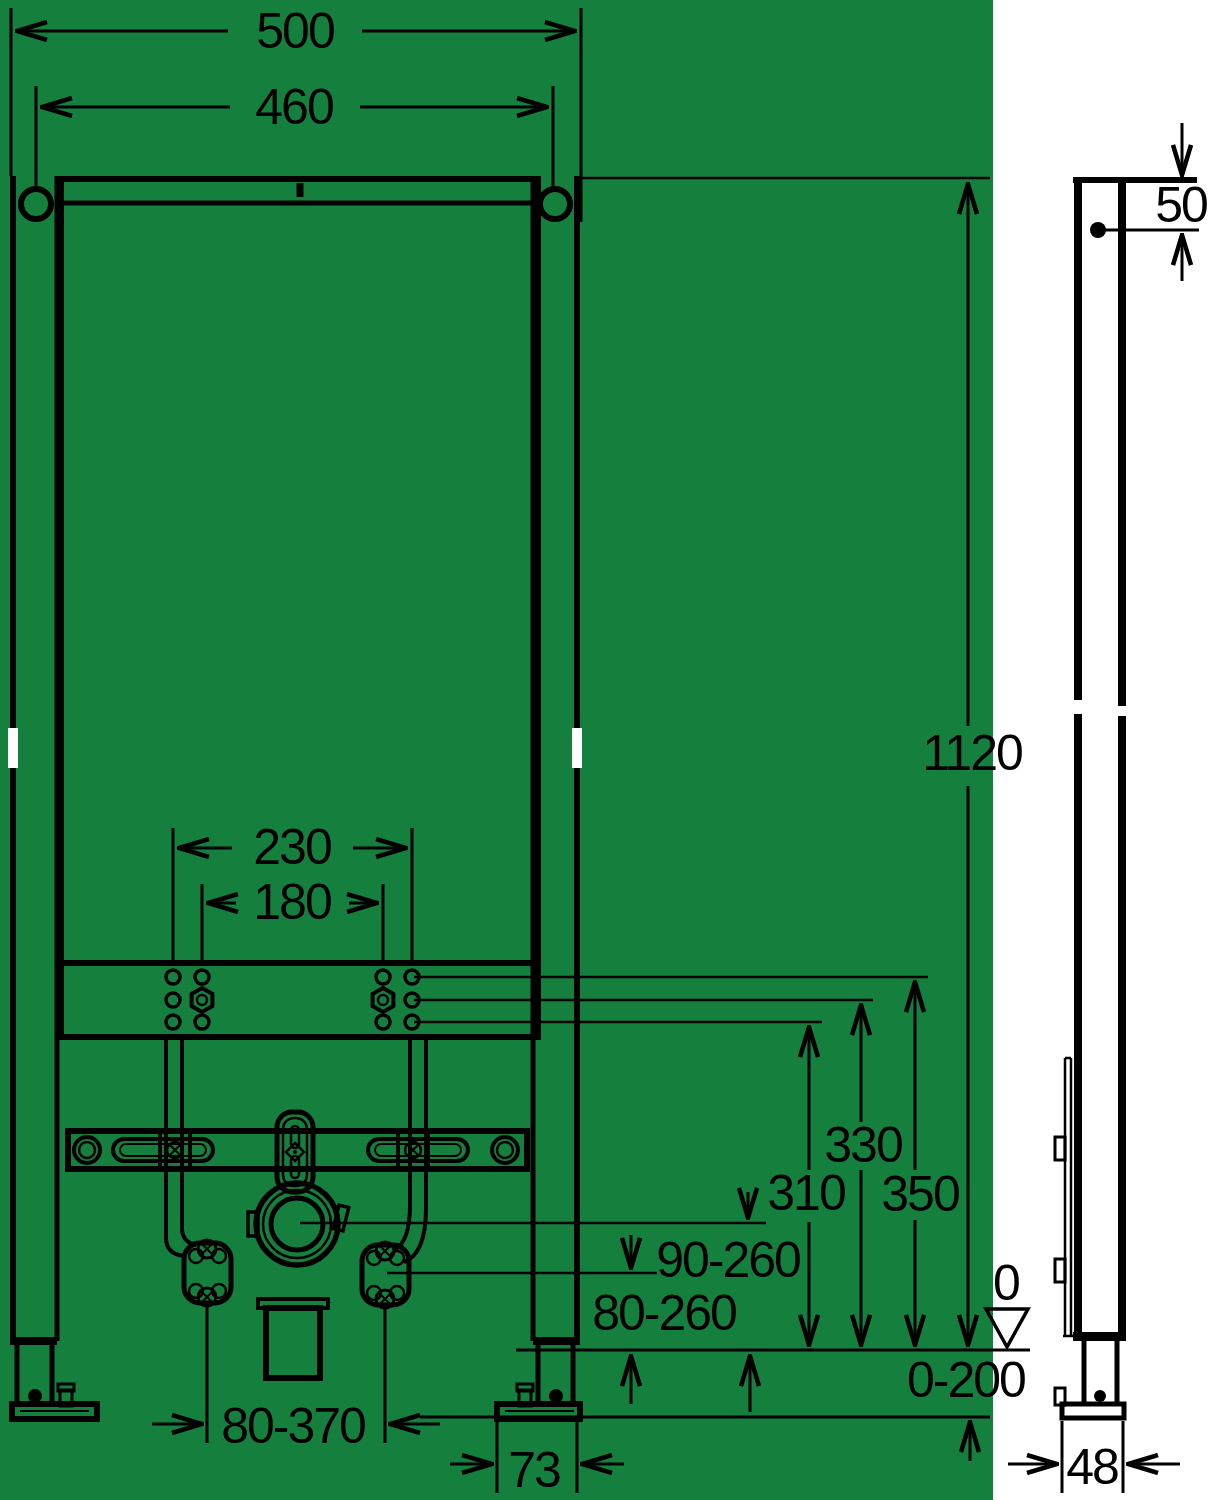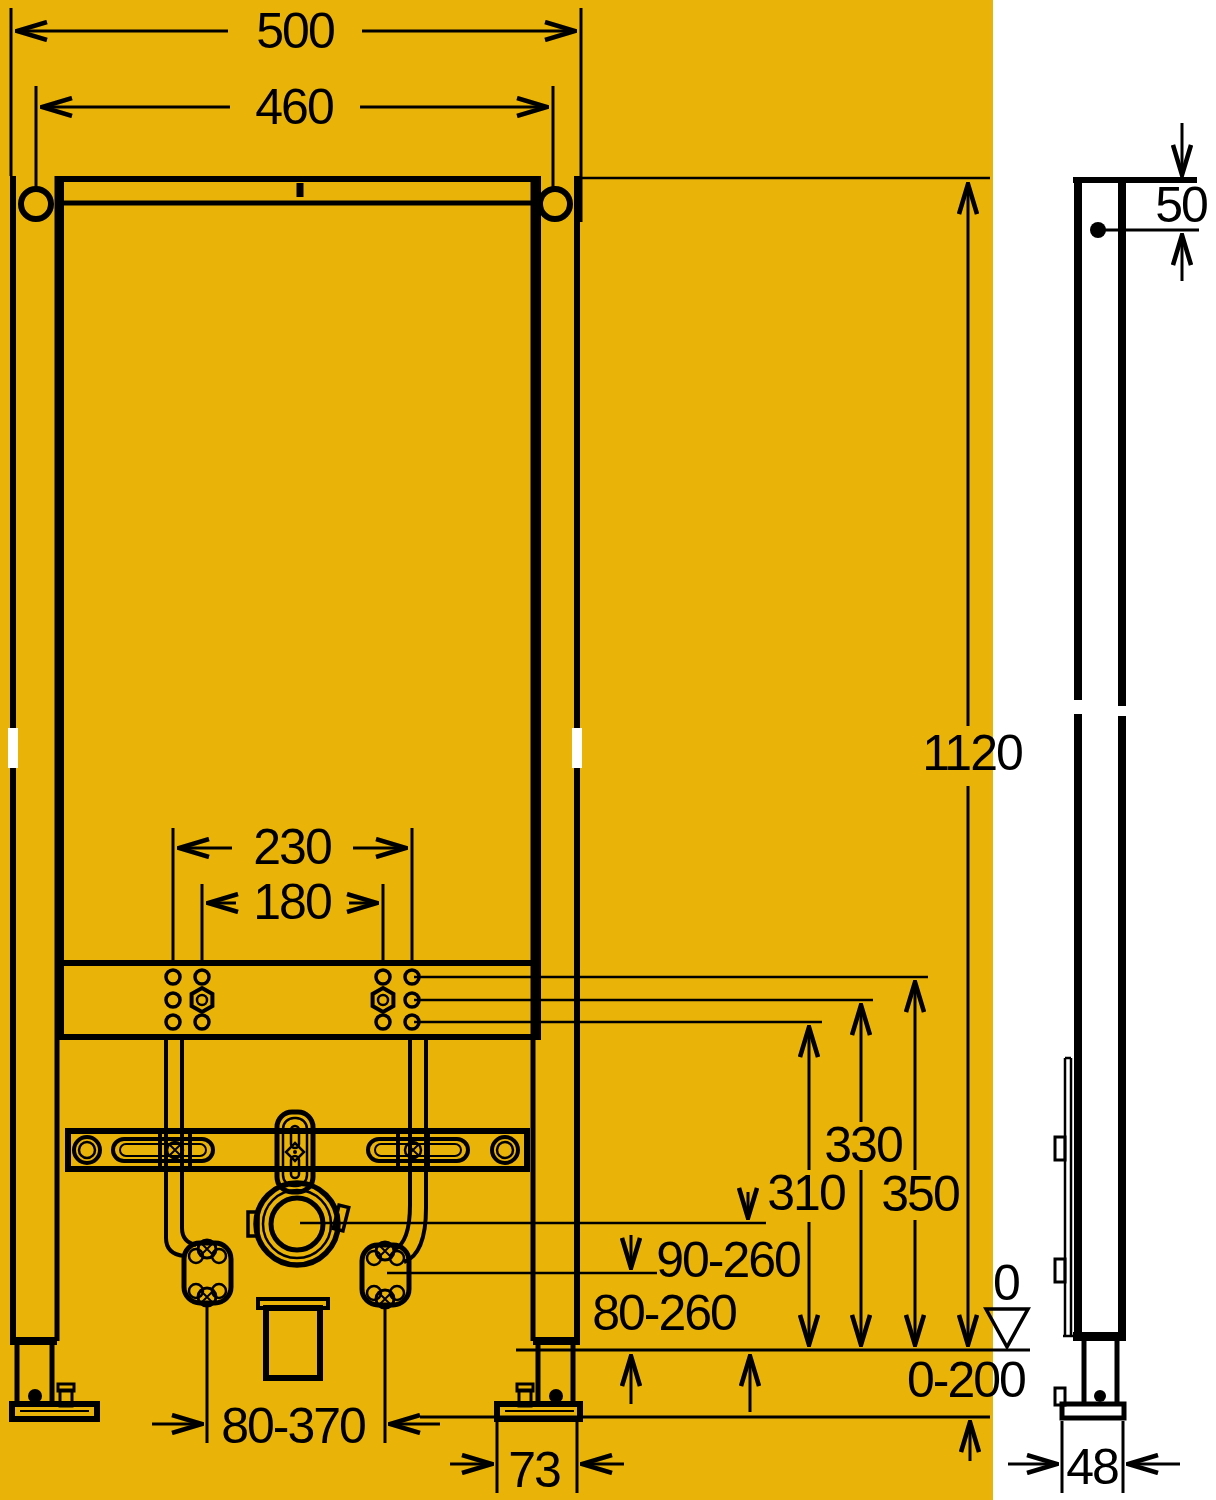--- a/index.html
+++ b/index.html
@@ -1,16 +1,16 @@
 <!DOCTYPE html>
 <html><head>
 <meta charset="utf-8">
 <style>
   html,body{margin:0;padding:0;background:#ffffff;}
-  #stage{width:993px;height:1500px;background:#eab308;position:relative;}
+  #stage{width:993px;height:1500px;background:#15803d;position:relative;}
   svg{display:block;}
   .s{stroke:#000;fill:none;}
   .f{fill:#000;stroke:none;}
   .dim{font-family:"Liberation Sans",sans-serif;font-size:50px;fill:#000;stroke:none;
        text-anchor:middle;letter-spacing:-2px;}
 </style>
 </head>
 <body>
 
 <div id="stage">

